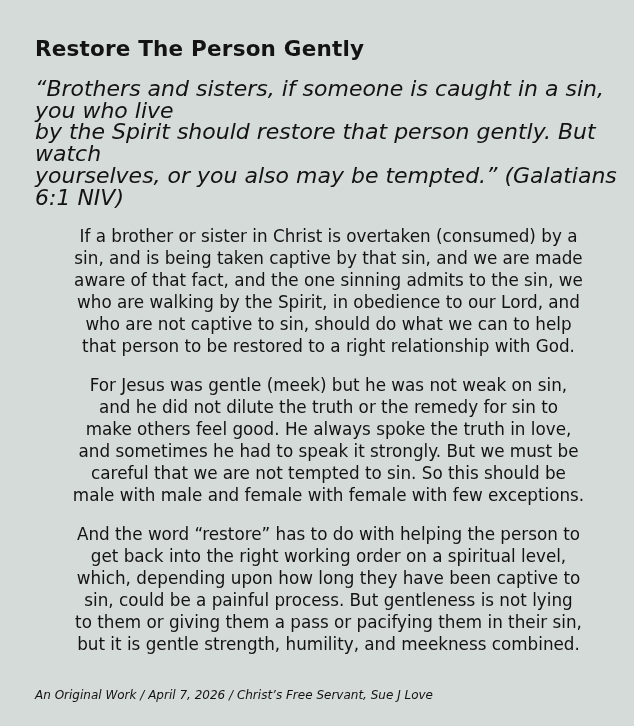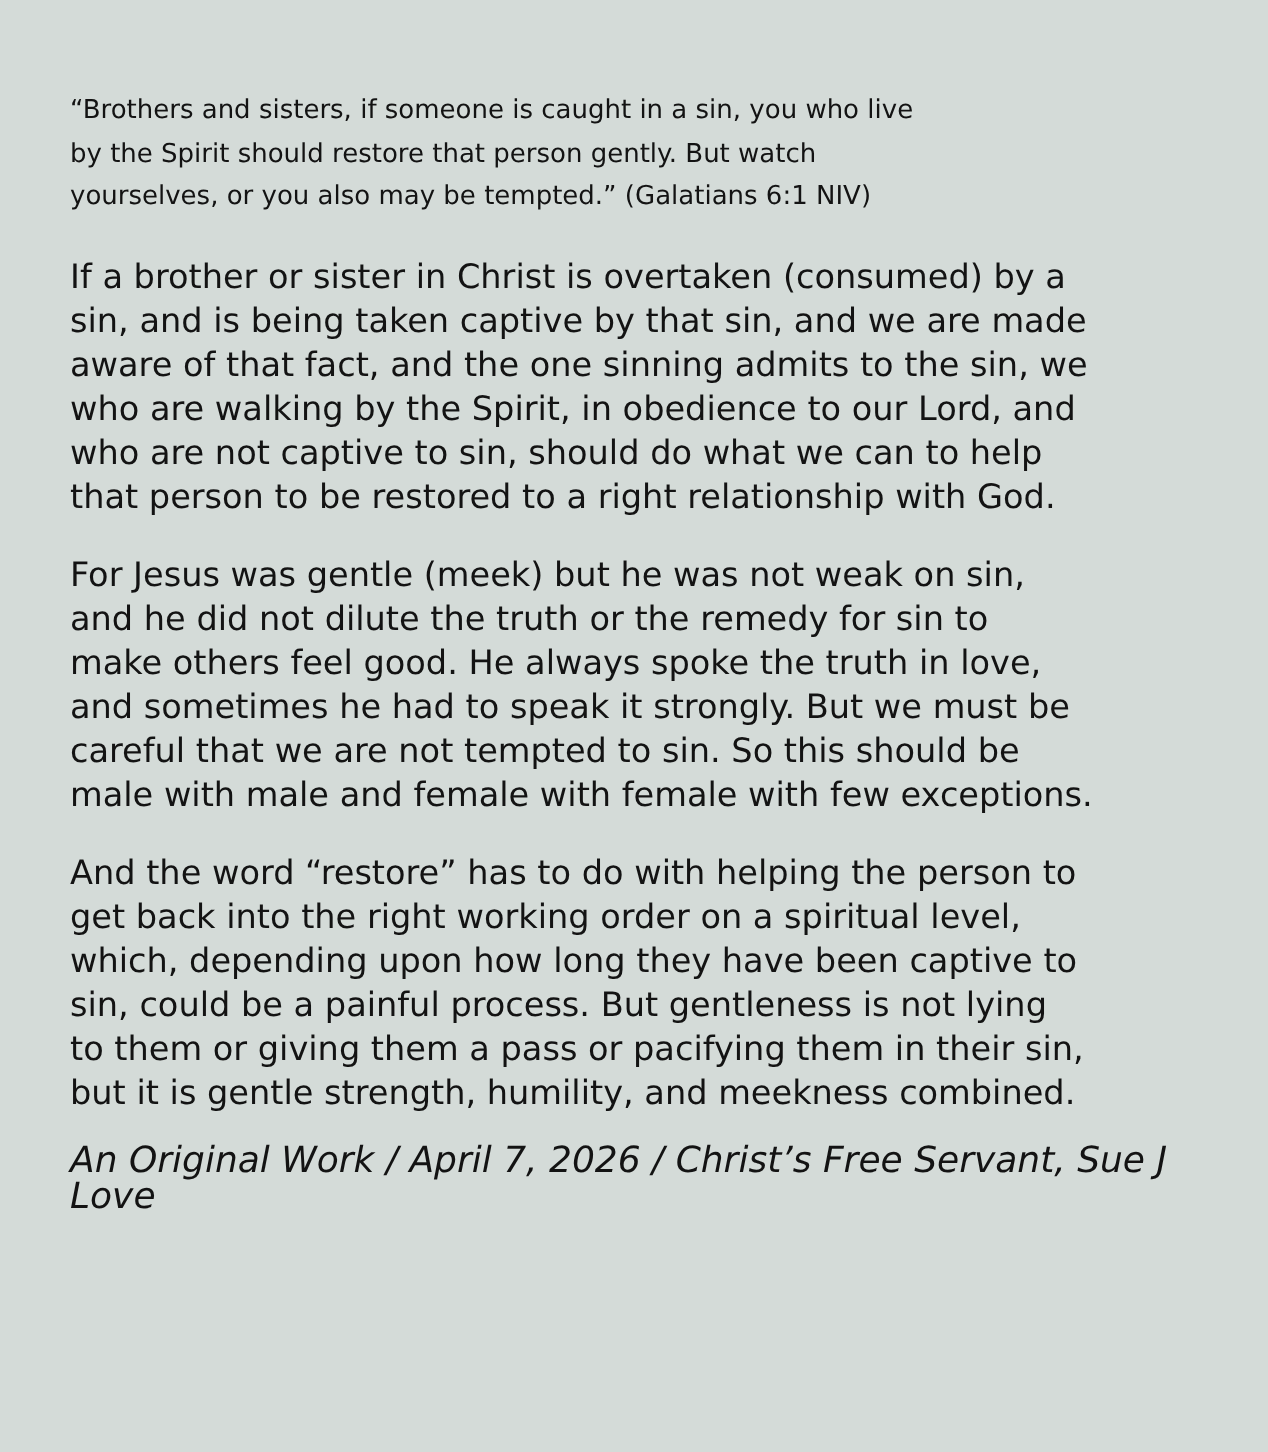--- a/index.html
+++ b/index.html
@@ -21,50 +21,53 @@
     padding: 28px 12px 0 35px;
   }
   .title {
     font-size: 21.5px;
     font-weight: bold;
     margin: 8px 0 0 0;
     letter-spacing: 0.2px;
     white-space: pre-line;
   }
   .quote {
-    font-size: 13px;
+    font-style: italic;
+    font-size: 22px;
     line-height: 21.7px;
     margin: 17px 0 0 0;
     white-space: pre-line;
   }
   .para {
     font-size: 16.8px;
     line-height: 22px;
     margin: 17px 0 0 0;
     white-space: pre-line;
+    text-align: center;
   }
   .refs {
     font-style: italic;
     font-size: 16.8px;
     line-height: 22px;
     margin: 20px 0 0 0;
     white-space: pre-line;
   }
   .footer {
     font-style: italic;
-    font-size: 18px;
+    font-size: 12px;
     line-height: 18px;
-    margin: 15px 0 0 0;
+    margin: 31px 0 0 0;
     white-space: pre-line;
   }
 </style>
 </head>
 <body>
 
 <div class="page">
+  <h1 class="title">Restore The Person Gently</h1>
 
   <p class="quote">“Brothers and sisters, if someone is caught in a sin, you who live
 by the Spirit should restore that person gently. But watch
 yourselves, or you also may be tempted.” (Galatians 6:1 NIV)</p>
 
   <p class="para">If a brother or sister in Christ is overtaken (consumed) by a
 sin, and is being taken captive by that sin, and we are made
 aware of that fact, and the one sinning admits to the sin, we
 who are walking by the Spirit, in obedience to our Lord, and
 who are not captive to sin, should do what we can to help

